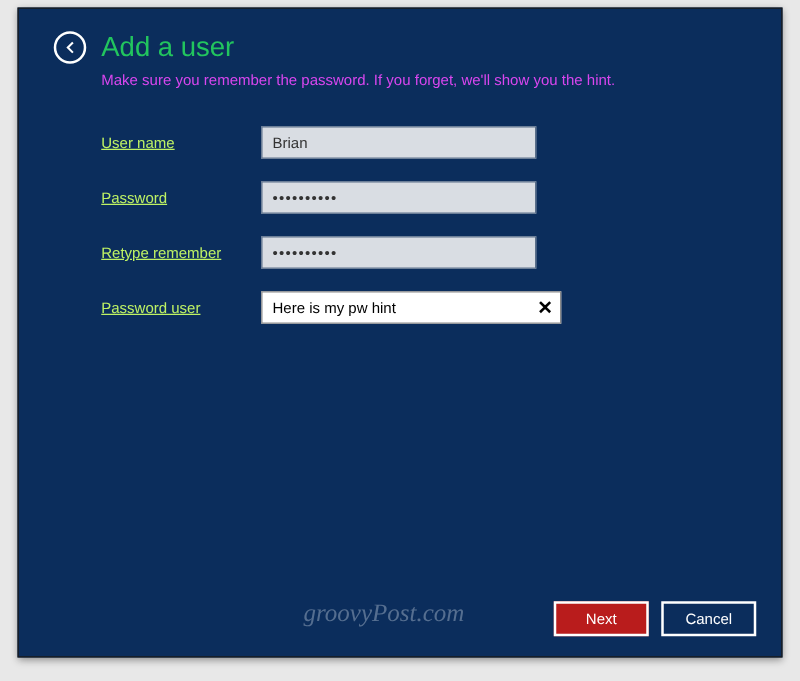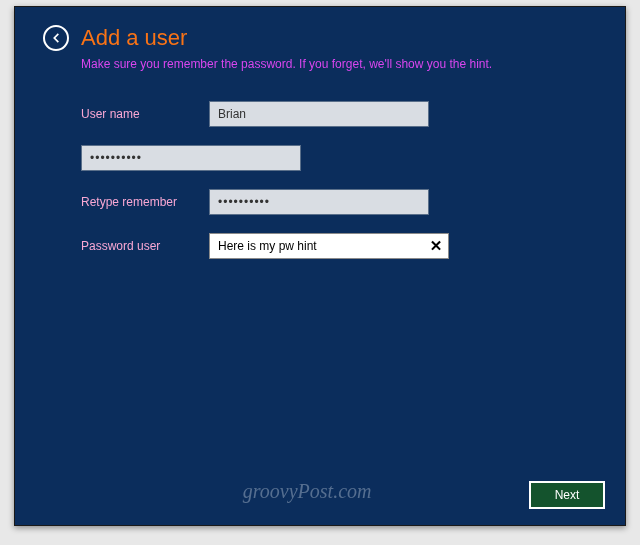--- a/index.html
+++ b/index.html
@@ -44,41 +44,42 @@
       flex-shrink: 0;
     }
     .back-btn svg {
       width: 14px;
       height: 14px;
       fill: #ffffff;
     }
     .title {
       font-size: 22px;
       font-weight: 300;
-      color: #f97316;
+      color: #22c55e;
     }
     .subtitle {
       font-size: 12px;
       color: #d946ef;
       padding: 0 28px 20px 66px;
       margin-top: -2px;
     }
     .form {
       padding: 10px 28px 0 66px;
     }
     .row {
       display: flex;
       align-items: center;
       margin-bottom: 18px;
     }
     .label {
       width: 128px;
       font-size: 12px;
-      color: #f9a8d4;
+      color: #bef264;
       flex-shrink: 0;
+      text-decoration: underline;
     }
     .input-wrap {
       position: relative;
       width: 220px;
     }
     .text-input {
       width: 100%;
       height: 26px;
       border: 1px solid #5a6f8a;
       background: #ffffff;
@@ -139,21 +140,21 @@
       height: 28px;
       font-size: 12px;
       font-family: inherit;
       cursor: pointer;
       border: 2px solid #ffffff;
       display: flex;
       align-items: center;
       justify-content: center;
     }
     .btn-primary {
-      background: #14532d;
+      background: #b91c1c;
       color: #ffffff;
     }
     .btn-secondary {
       background: #0b2d5c;
       color: #ffffff;
     }
     .watermark {
       position: absolute;
       bottom: 22px;
       left: 50%;
@@ -184,20 +185,21 @@
   <div class="form">
 
     <div class="row">
       <div class="label">User name</div>
       <div class="input-wrap">
         <input type="text" class="text-input dim" value="Brian" style="">
       </div>
     </div>
 
     <div class="row">
+      <div class="label">Password</div>
       <div class="input-wrap">
         <input type="text" class="text-input dim password-dots" value="••••••••••" style="">
       </div>
     </div>
 
     <div class="row">
       <div class="label">Retype remember</div>
       <div class="input-wrap">
         <input type="text" class="text-input dim password-dots" value="••••••••••" style="">
       </div>
@@ -214,15 +216,18 @@
     </div>
 
   </div>
 
   <div class="watermark">groovyPost.com</div>
 
   <div class="footer">
     <div class="btn btn-primary">
       <span>Next</span>
     </div>
+    <div class="btn btn-secondary">
+      <span>Cancel</span>
+    </div>
   </div>
 
 </div>
 
 </body></html>

